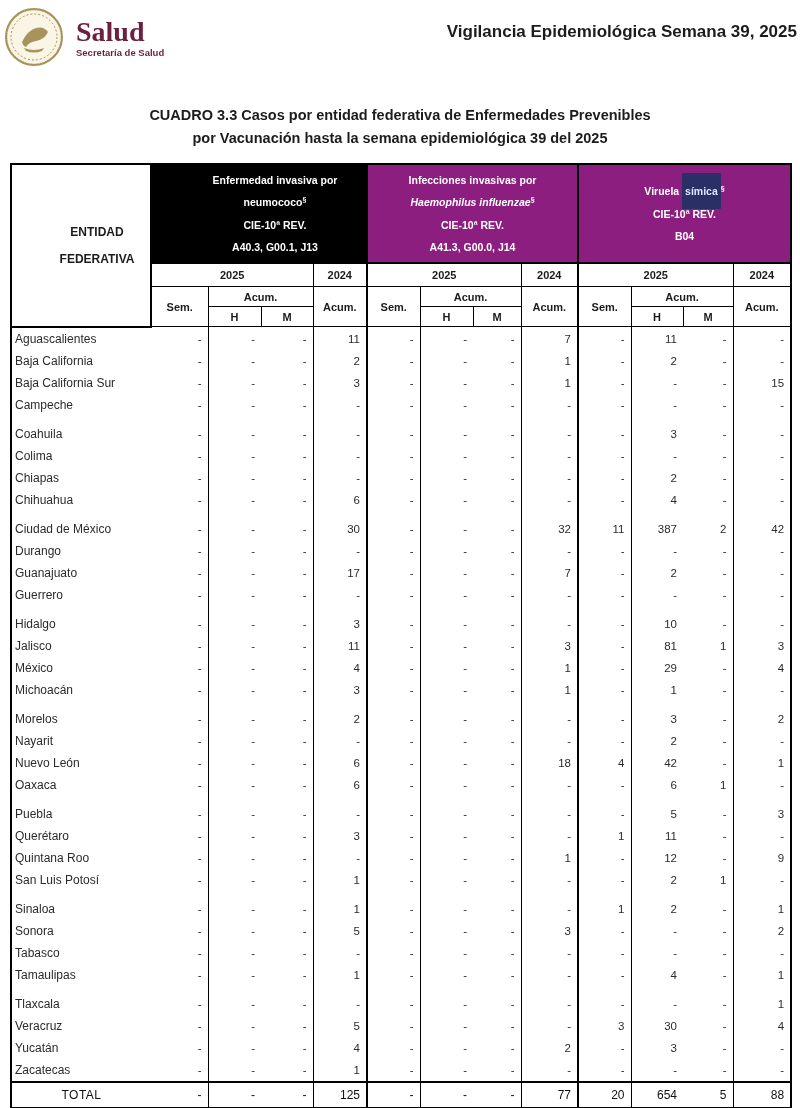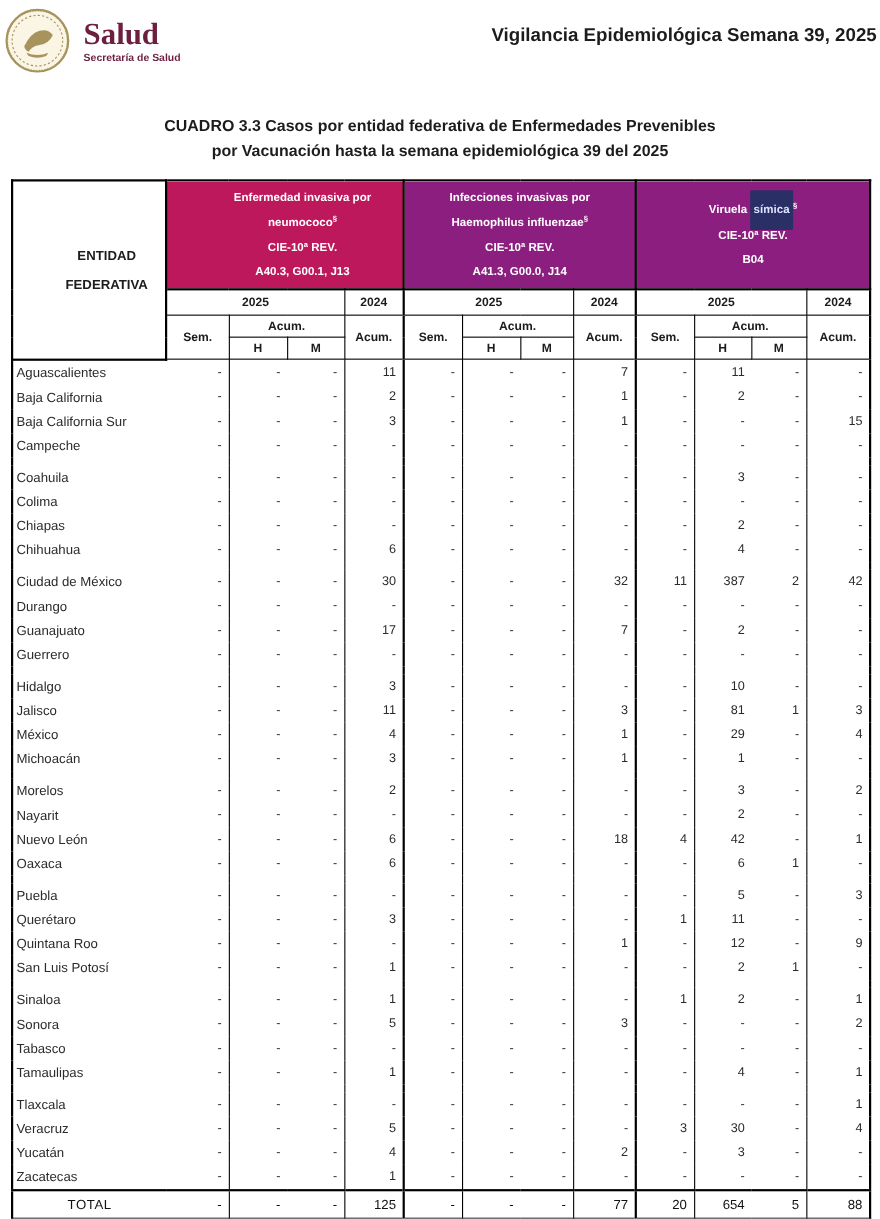--- a/index.html
+++ b/index.html
@@ -20,21 +20,21 @@
   
   table.epi{border-collapse:collapse;table-layout:fixed;margin:13px 10px 0 10px;width:780px;
             border:2px solid #000;}
   .epi th,.epi td{padding:0;margin:0;overflow:hidden;}
   
   .entity-head{border:2px solid #000;background:#fff;font-size:12px;font-weight:bold;text-align:center;vertical-align:middle;}
   .entity-head div{line-height:2.2;padding-left:32px;}
   .group-head{border:2px solid #000;color:#fff;font-weight:bold;font-size:10.5px;text-align:center;vertical-align:middle;height:97px;}
   .group-head .gl{line-height:2.15;}
   .group-head sup{font-size:7px;vertical-align:super;}
-  .gh-italic{}
+  .gh-italic{font-style:italic;}
   .gh-highlight{padding:12px 3px;border-radius:1px;}
   .yr{border:1px solid #000;font-size:11px;font-weight:bold;text-align:center;height:22px;}
   .sub{border:1px solid #000;font-size:11px;font-weight:bold;text-align:center;height:19px;}
   .bl2{border-left-width:2px !important;}
   .br2{border-right-width:2px !important;}
   
   .body-row td{height:22px;font-size:11.5px;color:#2b2b2b;background:#fff;border:0 solid #000;}
   td.entity{text-align:left;padding-left:3px;font-size:12px;white-space:nowrap;}
   td.num{text-align:right;padding-right:6px;font-variant-numeric:tabular-nums;}
   td.c0,td.c4,td.c8{border-right:1px solid #000;}
@@ -92,21 +92,21 @@
         <col style="width:52px">
         <col style="width:50px">
         <col style="width:58px">
     </colgroup>
     <thead>
         <tr>
           <th class="entity-head" rowspan="4">
             <div>ENTIDAD</div>
             <div>FEDERATIVA</div>
           </th>
-          <th class="group-head" colspan="4" style="background: #be185d; padding-left: 32px;">
+          <th class="group-head" colspan="4" style="background: #000000; padding-left: 32px;">
             <div class="gl"><span>Enfermedad invasiva por</span></div>
             <div class="gl"><span>neumococo</span><sup>§</sup></div>
             <div class="gl"><span>CIE-10ª REV.</span></div>
             <div class="gl"><span>A40.3, G00.1, J13</span></div>
           </th>
           <th class="group-head" colspan="4" style="background: rgb(140, 30, 128); margin-top: 24px;">
             <div class="gl"><span>Infecciones invasivas por</span></div>
             <div class="gl"><span class="gh-italic ">Haemophilus influenzae</span><sup>§</sup></div>
             <div class="gl"><span>CIE-10ª REV.</span></div>
             <div class="gl"><span>A41.3, G00.0, J14</span></div>

